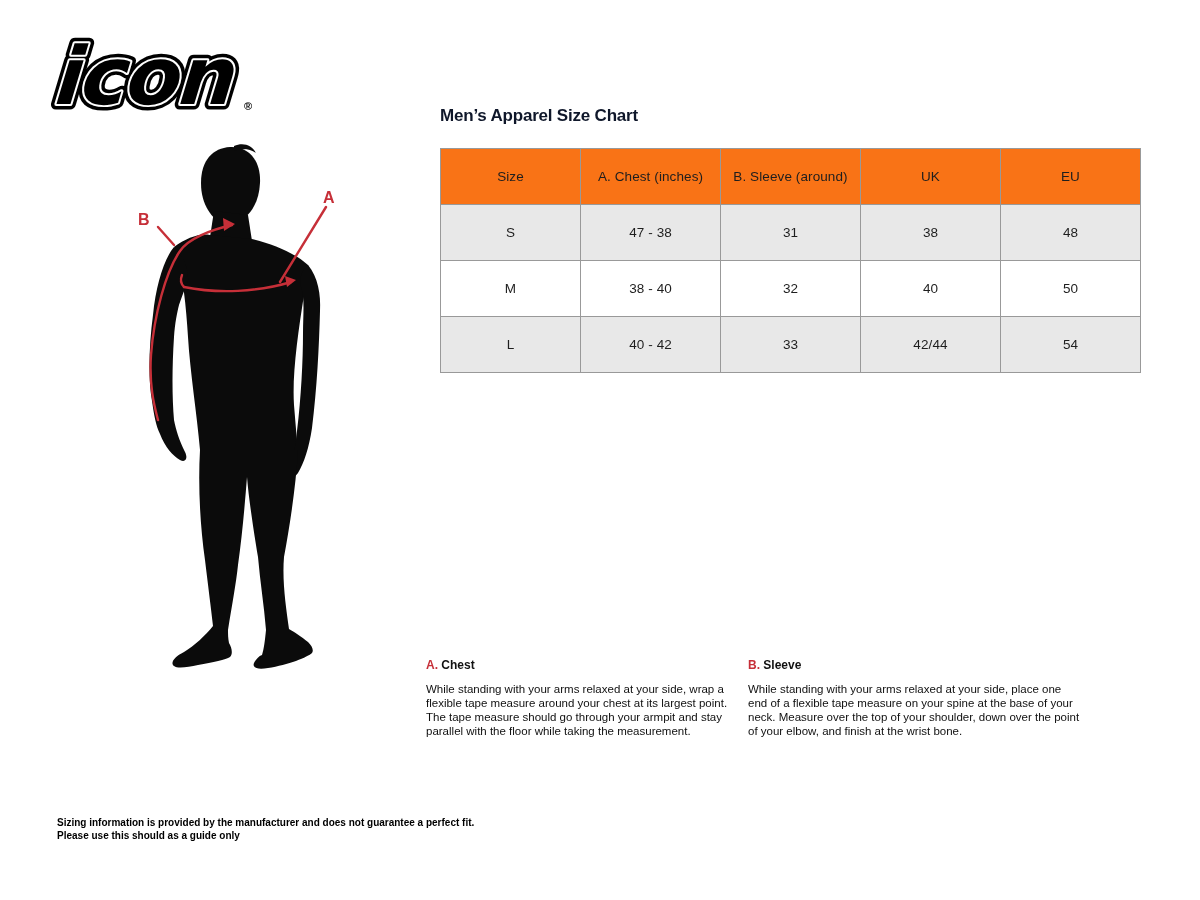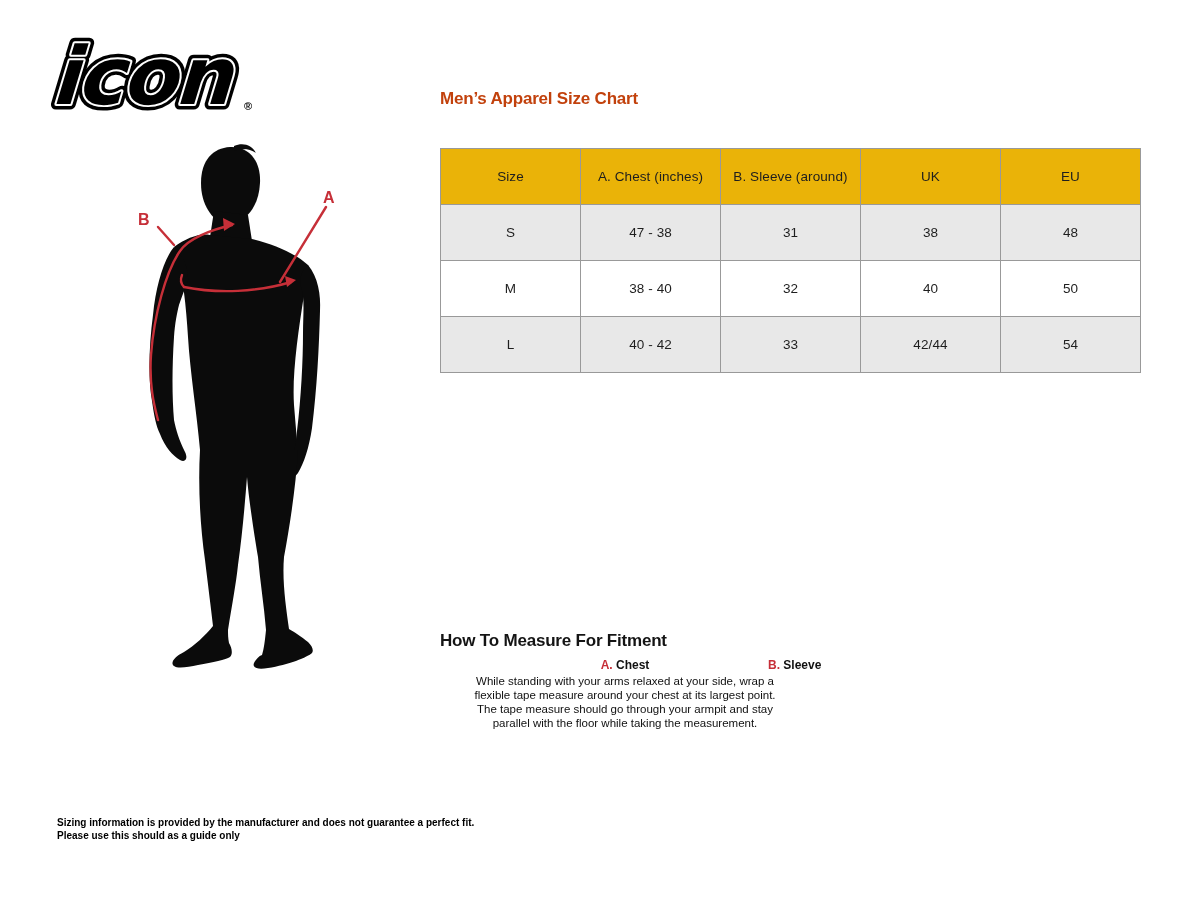--- a/index.html
+++ b/index.html
@@ -15,49 +15,49 @@
 
   
   .logo { position: absolute; left: 48px; top: 46px; overflow: visible; }
   .logo g.word { transform: skewX(-6deg); transform-origin: 10px 58px; }
 
   
   .figure-svg { position: absolute; left: 128px; top: 143px; overflow: visible; }
 
   
   .chart-title {
-    position: absolute; left: 440px; top: 89px;
-    font-size: 17px; font-weight: bold; letter-spacing: -0.2px; color: #c2410c; text-align: center;
+    position: absolute; left: 440px; top: 106px;
+    font-size: 17px; font-weight: bold; letter-spacing: -0.2px; color: #0f172a; text-align: center;
   }
 
   
   .size-table-wrap { position: absolute; left: 440px; top: 148px; }
   table.size-table { border-collapse: collapse; table-layout: fixed; width: 700px; }
   table.size-table th, table.size-table td {
     border: 1px solid #999;
     width: 140px; height: 56px;
     text-align: center; vertical-align: middle;
     font-size: 13.5px; font-weight: normal; color: #1e1e1e;
     letter-spacing: 0.1px;
   }
-  table.size-table thead th { background: #eab308; }
+  table.size-table thead th { background: #f97316; }
   table.size-table tbody tr:nth-child(odd) td { background: #e8e8e8; }
   table.size-table tbody tr:nth-child(even) td { background: #ffffff; }
 
   
   .howto-heading {
     position: absolute; left: 440px; top: 631px;
     font-size: 17px; font-weight: bold; letter-spacing: -0.2px; color: #141414;
   }
   .measure-block { position: absolute; top: 658px; }
-  .measure-block.chest  { left: 464px; width: 322px; text-align: center; }
-  .measure-block.sleeve { left: 768px; width: 334px; }
+  .measure-block.chest  { left: 426px; width: 322px; }
+  .measure-block.sleeve { left: 748px; width: 334px; }
   .measure-label { font-size: 12px; font-weight: bold; color: #111; }
   .measure-label .marker { color: #c62f38; }
-  .measure-text { margin-top: 2px; font-size: 11.5px; line-height: 14px; color: #101010; }
+  .measure-text { margin-top: 10px; font-size: 11.5px; line-height: 14px; color: #101010; }
 
   
   .footer-note { position: absolute; left: 57px; top: 816px; font-size: 10px; font-weight: bold; line-height: 13px; color: #000; white-space: nowrap; }
 </style>
 </head>
 <body>
 
 <div class="page">
 
   <svg class="logo" width="240" height="72" viewBox="0 0 240 72" aria-hidden="true">
@@ -140,35 +140,35 @@
             <td>L</td>
             <td>40 - 42</td>
             <td>33</td>
             <td>42/44</td>
             <td>54</td>
           </tr>
         </tbody>
     </table>
   </div>
 
-  <div class="howto-heading">How To Measure For Fitment</div>
 
   <div class="measure-block chest">
     <div class="measure-label">
       <span class="marker">A.</span>
       <span>Chest</span>
     </div>
     <div class="measure-text">While standing with your arms relaxed at your side, wrap a flexible tape measure around your chest at its largest point. The tape measure should go through your armpit and stay parallel with the floor while taking the measurement.</div>
   </div>
 
   <div class="measure-block sleeve">
     <div class="measure-label">
       <span class="marker">B.</span>
       <span>Sleeve</span>
     </div>
+    <div class="measure-text">While standing with your arms relaxed at your side, place one end of a flexible tape measure on your spine at the base of your neck. Measure over the top of your shoulder, down over the point of your elbow, and finish at the wrist bone.</div>
   </div>
 
   <div class="footer-note">
     <div>Sizing information is provided by the manufacturer and does not guarantee a perfect fit.</div>
     <div>Please use this should as a guide only</div>
   </div>
 
 </div>
 
 </body></html>

